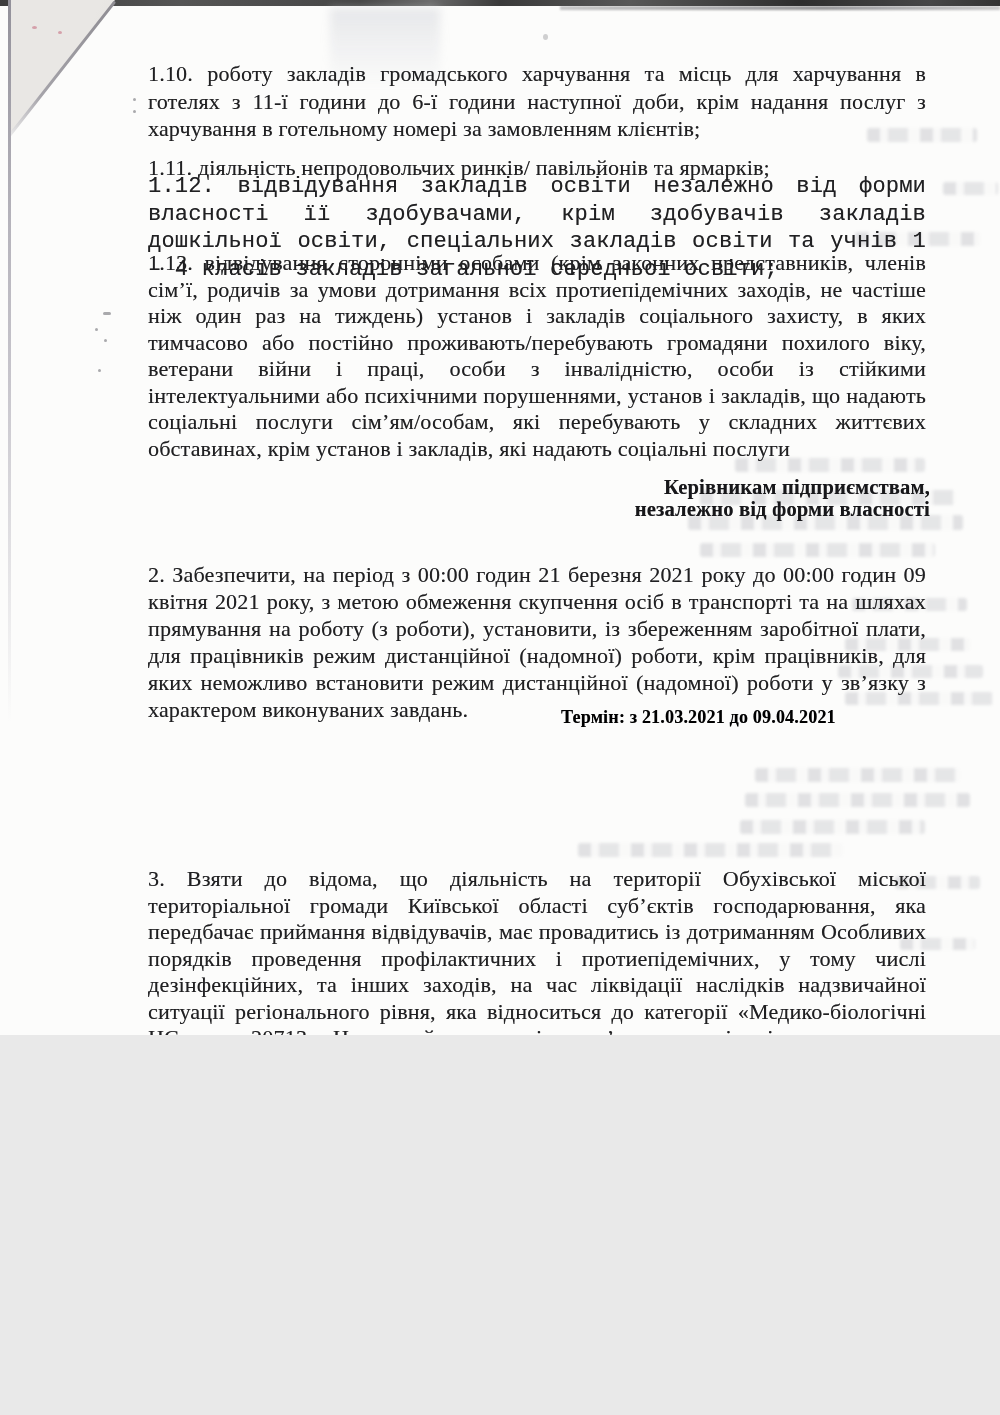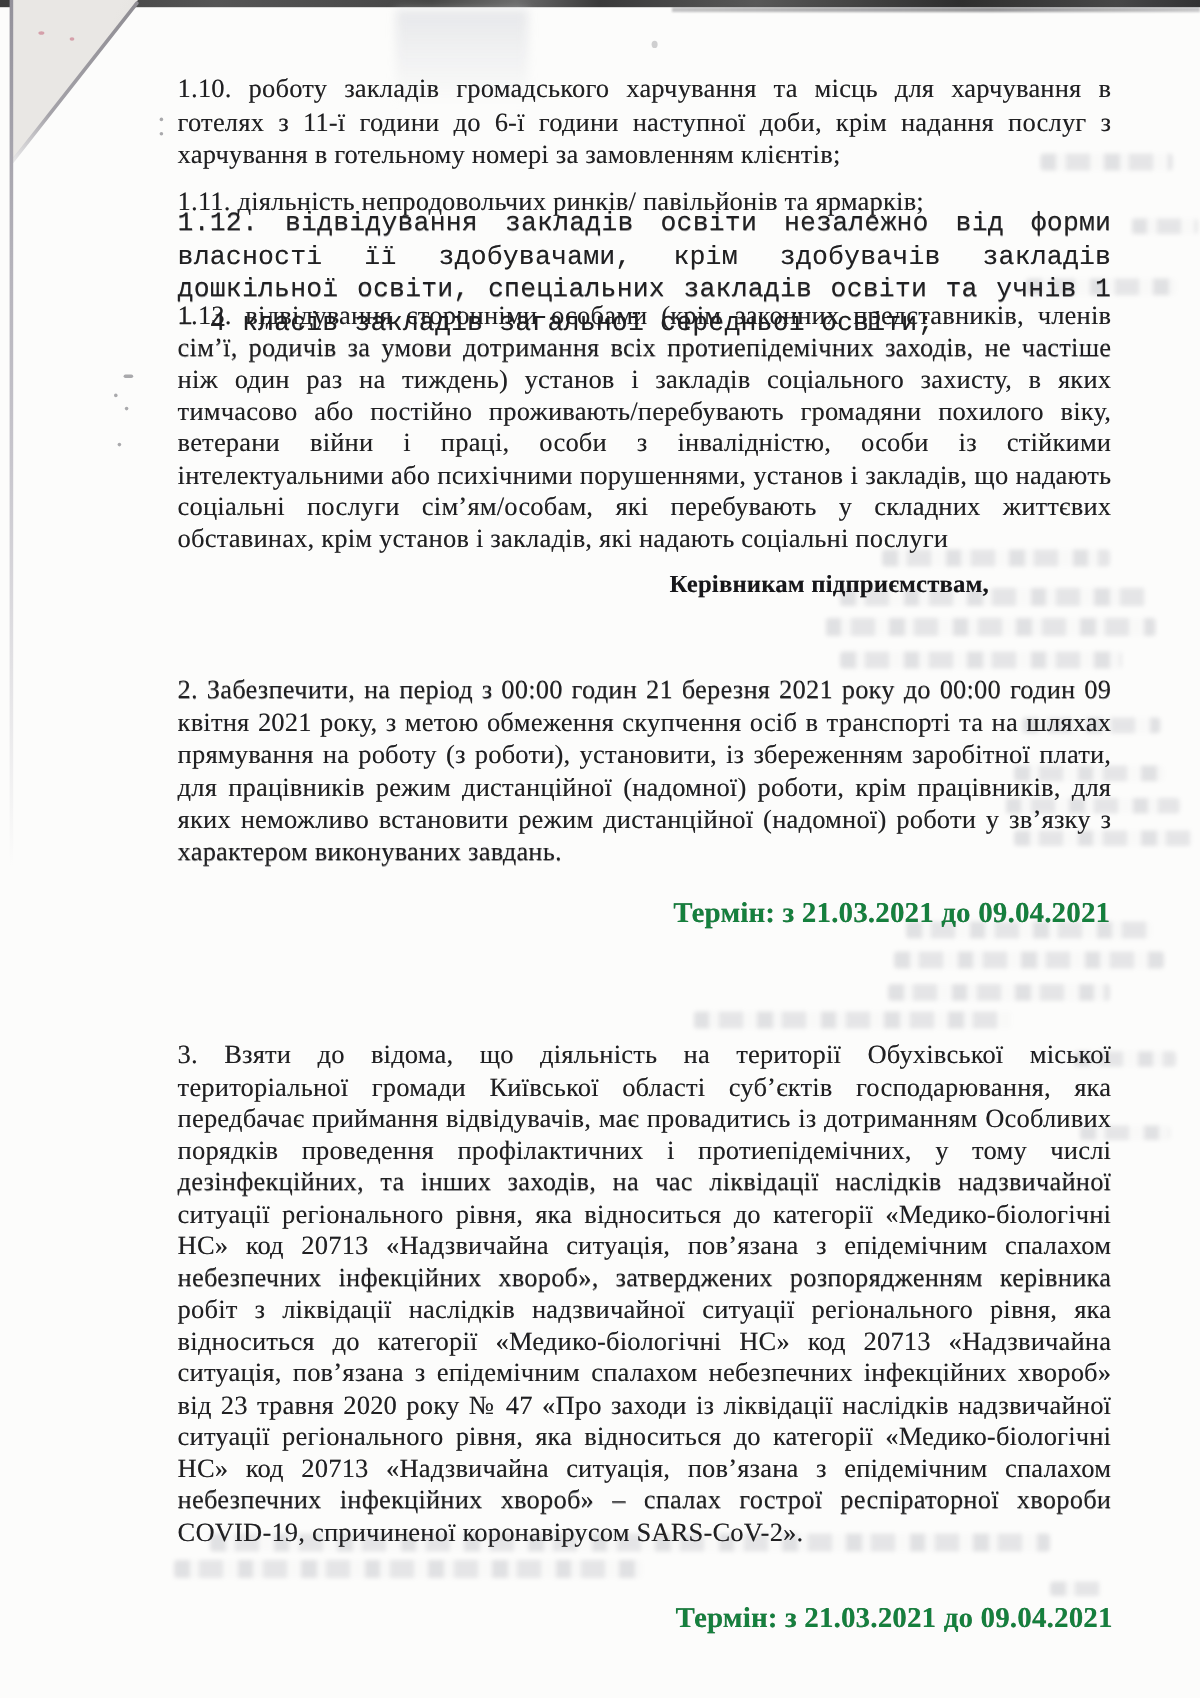--- a/index.html
+++ b/index.html
@@ -1,18 +1,18 @@
 <!DOCTYPE html>
 <html lang="uk"><head>
 <meta charset="utf-8">
 <style>
   html,body{margin:0;padding:0;background:#e9e9e9;}
   .page{
     position:relative;
-    width:1000px;height:1415px;
+    width:1000px;height:1035px;
     background:#fcfcfb;
     overflow:hidden;
     font-family:"Liberation Serif","DejaVu Serif",serif;
     color:#202022;
   }
   
   .scan-band{
     position:absolute;top:0;left:0;width:1000px;height:6px;
     background:linear-gradient(90deg,#3c3c3c 0%,#555 18%,#464646 36%,#6b6b6b 43%,#3a3a3a 50%,#585858 63%,#2e2e2e 80%,#474747 93%,#333 100%);
   }
@@ -51,27 +51,26 @@
     text-align:justify;text-align-last:left;
     letter-spacing:.2px;
     text-shadow:.2px .2px .35px rgba(25,25,28,.45);
   }
   .addr{
     position:absolute;left:558px;width:372px;
     font-weight:700;font-size:20.5px;line-height:21.5px;
     color:#17171a;letter-spacing:.2px;
     text-shadow:.2px .2px .3px rgba(20,20,24,.5);
   }
-  .addr .addr-line{white-space:pre-wrap;}
+  .addr .addr-line{white-space:pre-wrap;text-align:right;}
   .term{
     position:absolute;
-    font-weight:700;font-size:24px;line-height:26px;
-    color:#15803d;letter-spacing:.2px;
+    font-weight:700;font-size:18px;line-height:26px;
+    color:#000000;letter-spacing:.2px;
     text-shadow:.2px .2px .3px rgba(20,20,24,.5);
-    margin-top:44px;
   }
   
   .ghost{
     position:absolute;border-radius:3px;
     filter:blur(1.7px);opacity:.5;
     background:repeating-linear-gradient(90deg,
       rgba(112,114,128,.38) 0 13px, rgba(112,114,128,.06) 13px 21px,
       rgba(112,114,128,.32) 21px 41px, rgba(112,114,128,.04) 41px 53px);
   }
   .speck{position:absolute;background:#8d8d92;border-radius:50%;opacity:.75;}
@@ -120,20 +119,21 @@
   <div class="ghost" style="left:145px;top:1300px;width:390px;height:15px;"></div>
   <div class="ghost" style="left:875px;top:1318px;width:42px;height:12px;"></div>
 
   <div class="para" style="top:60px;">1.10. роботу закладів громадського харчування та місць для харчування в готелях з 11-ї години до 6-ї години наступної доби, крім надання послуг з харчування в готельному номері за замовленням клієнтів;</div>
   <div class="para" style="top:154px;">1.11. діяльність непродовольчих ринків/ павільйонів та ярмарків;</div>
   <div class="para" style="top:173px;font-family:Liberation Mono, monospace;">1.12. відвідування закладів освіти незалежно від форми власності її здобувачами, крім здобувачів закладів дошкільної освіти, спеціальних закладів освіти та учнів 1 – 4 класів закладів загальної середньої освіти;</div>
   <div class="para" style="top:250px;line-height:26.5px;">1.13. відвідування сторонніми особами (крім законних представників, членів сім’ї, родичів за умови дотримання всіх протиепідемічних заходів, не частіше ніж один раз на тиждень) установ і закладів соціального захисту, в яких тимчасово або постійно проживають/перебувають громадяни похилого віку, ветерани війни і праці, особи з інвалідністю, особи із стійкими інтелектуальними або психічними порушеннями, установ і закладів, що надають соціальні послуги сім’ям/особам, які перебувають у складних життєвих обставинах, крім установ і закладів, які надають соціальні послуги</div>
 
   <div class="addr" style="top:477px;">
     <div class="addr-line">Керівникам підприємствам,</div>
+    <div class="addr-line">незалежно від форми власності</div>
   </div>
 
   <div class="para" style="top:561px;line-height:27px;">2. Забезпечити, на період з 00:00 годин 21 березня 2021 року до 00:00 годин 09 квітня 2021 року, з метою обмеження скупчення осіб в транспорті та на шляхах прямування на роботу (з роботи), установити, із збереженням заробітної плати, для працівників режим дистанційної (надомної) роботи, крім працівників, для яких неможливо встановити режим дистанційної (надомної) роботи у зв’язку з характером виконуваних завдань.</div>
 
   <div class="term" style="left:561px;top:704px;">Термін: з 21.03.2021 до 09.04.2021</div>
 
 
   <div class="para" style="top:866px;line-height:26.5px;">3. Взяти до відома, що діяльність на території Обухівської міської територіальної громади Київської області суб’єктів господарювання, яка передбачає приймання відвідувачів, має провадитись із дотриманням Особливих порядків проведення профілактичних і протиепідемічних, у тому числі дезінфекційних, та інших заходів, на час ліквідації наслідків надзвичайної ситуації регіонального рівня, яка відноситься до категорії «Медико-біологічні НС» код 20713 «Надзвичайна ситуація, пов’язана з епідемічним спалахом небезпечних інфекційних хвороб», затверджених розпорядженням керівника робіт з ліквідації наслідків надзвичайної ситуації регіонального рівня, яка відноситься до категорії «Медико-біологічні НС» код 20713 «Надзвичайна ситуація, пов’язана з епідемічним спалахом небезпечних інфекційних хвороб» від 23 травня 2020 року № 47 «Про заходи із ліквідації наслідків надзвичайної ситуації регіонального рівня, яка відноситься до категорії «Медико-біологічні НС» код 20713 «Надзвичайна ситуація, пов’язана з епідемічним спалахом небезпечних інфекційних хвороб» – спалах гострої респіраторної хвороби COVID-19, спричиненої коронавірусом SARS-CoV-2».</div>
 
   <div class="term" style="left:563px;top:1292px;">Термін: з 21.03.2021 до 09.04.2021</div>

